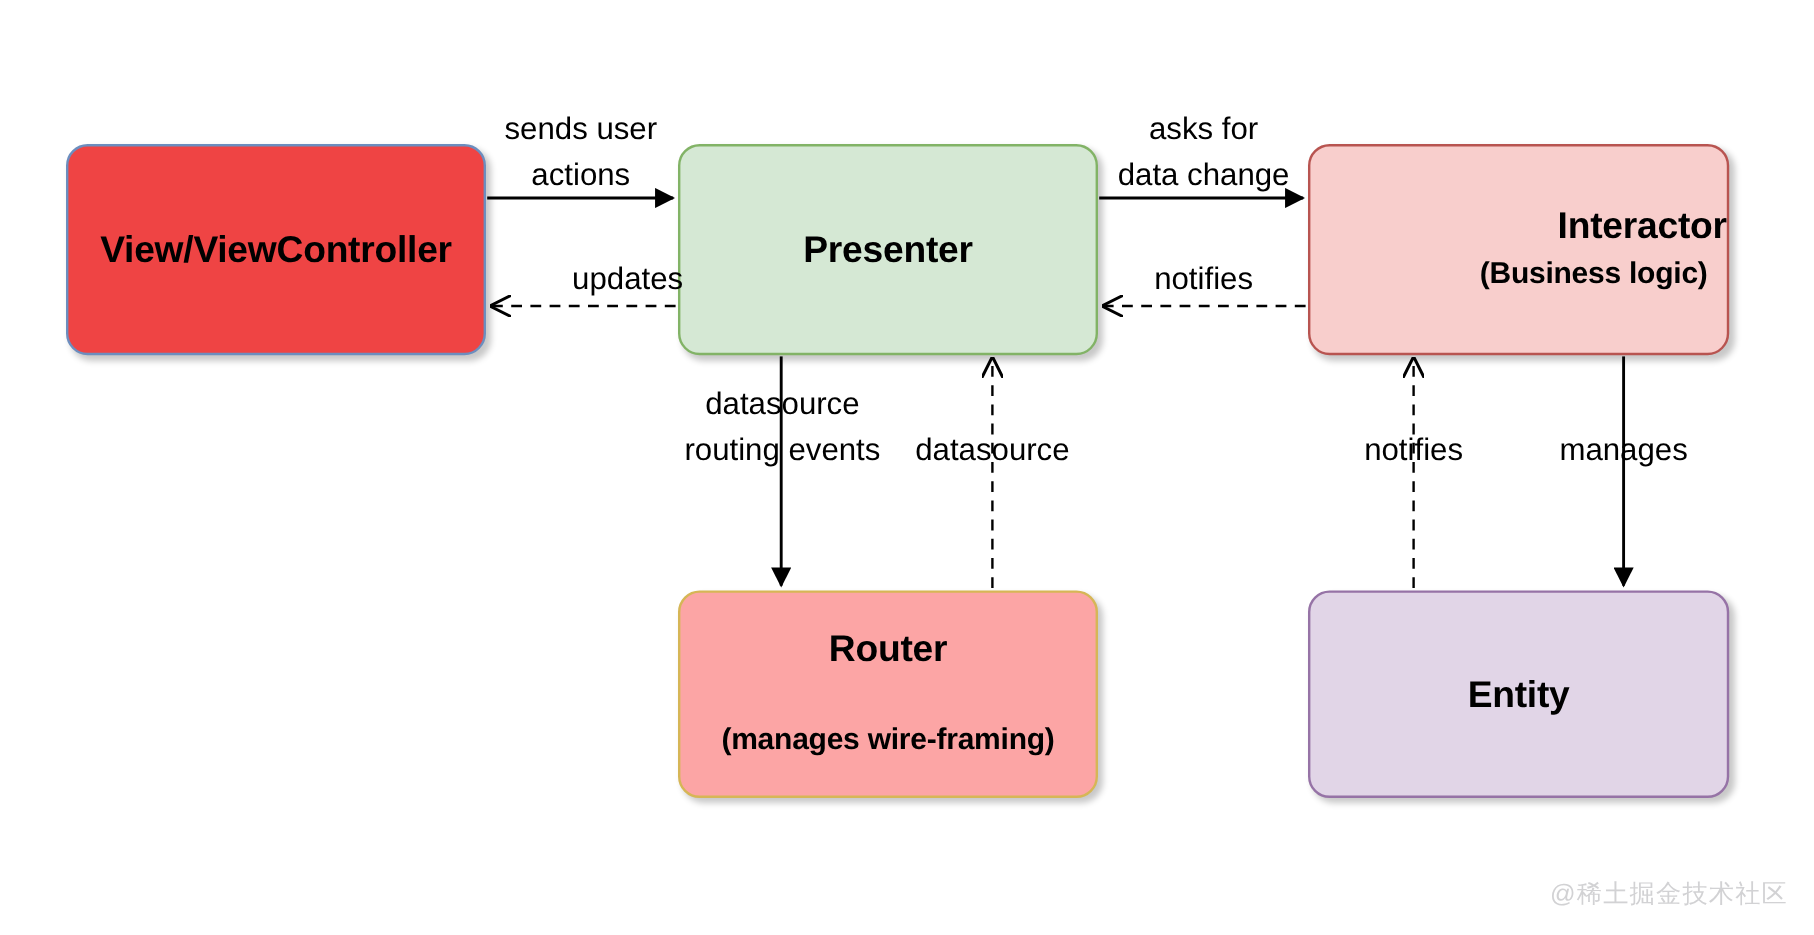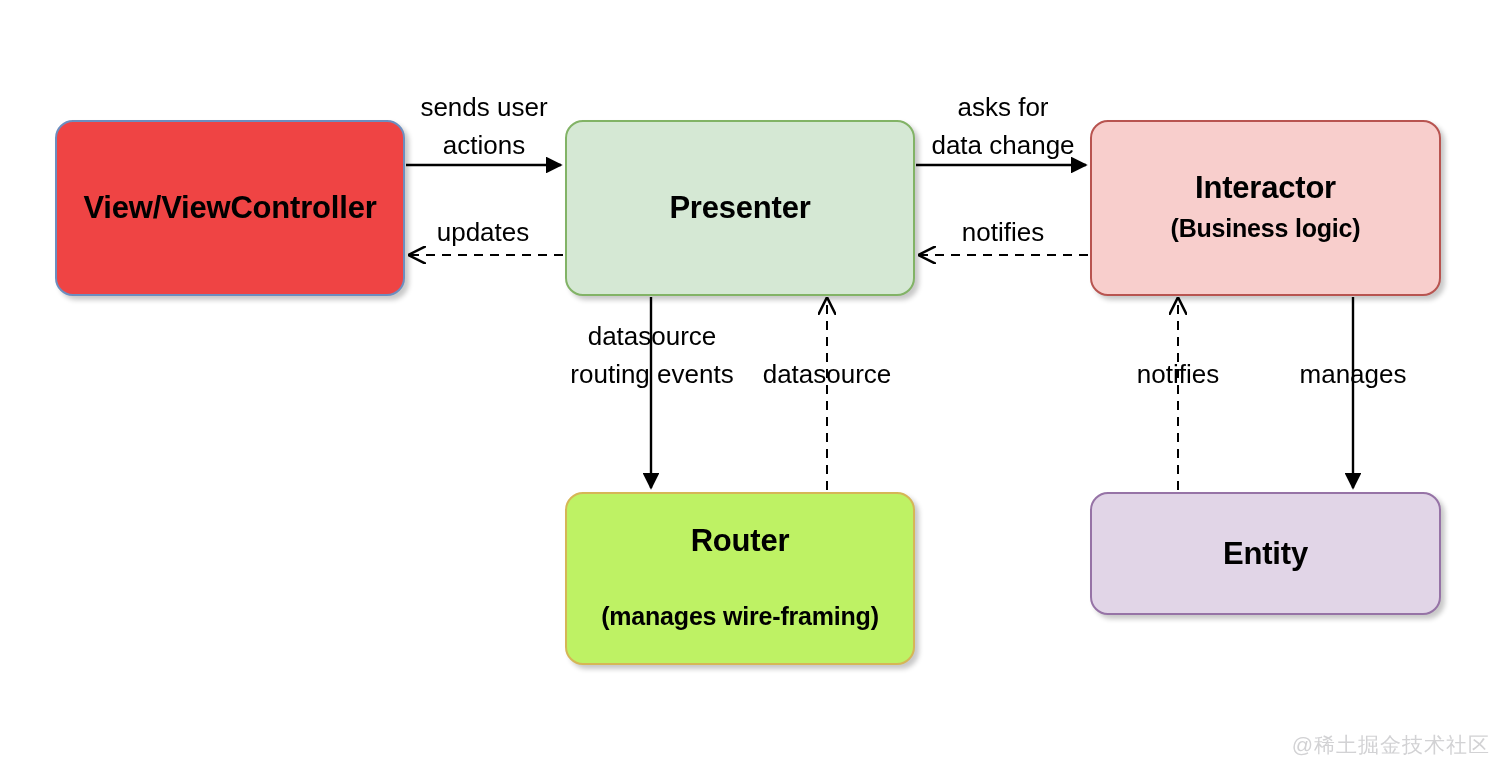--- a/index.html
+++ b/index.html
@@ -46,21 +46,21 @@
   }
   .node.single .title {
     font-size: 31px;
   }
 
   
   #node-view       { left: 55px;   top: 120px; width: 350px; height: 176px; background: #dae8fc; border-color: #6c8ebf; }
   #node-presenter  { left: 565px;  top: 120px; width: 350px; height: 176px; background: #d5e8d4; border-color: #82b366; }
   #node-interactor { left: 1090px; top: 120px; width: 351px; height: 176px; background: #f8cecc; border-color: #b85450; }
   #node-router     { left: 565px;  top: 492px; width: 350px; height: 173px; background: #fff2cc; border-color: #d6b656; }
-  #node-entity     { left: 1090px; top: 492px; width: 351px; height: 123px; background: #e1d5e7; border-color: #9673a6; }
+  #node-entity     { left: 1090px; top: 492px; width: 351px; height: 173px; background: #e1d5e7; border-color: #9673a6; }
 
   
   .edge-label {
     position: absolute;
     font-size: 26px;
     line-height: 38px;
     color: #000000;
     white-space: pre;
     text-align: center;
   }
@@ -118,38 +118,38 @@
   </svg>
 
   <div class="node single" id="node-view" style="background: #ef4444; border-color: rgb(108, 142, 191);">
     <div class="title">View/ViewController</div>
   </div>
 
   <div class="node" id="node-presenter" style="background: rgb(213, 232, 212); border-color: rgb(130, 179, 102); text-align: center;">
     <div class="title">Presenter</div>
   </div>
 
-  <div class="node" id="node-interactor" style="background: rgb(248, 206, 204); border-color: rgb(184, 84, 80);">
+  <div class="node" id="node-interactor" style="background: rgb(248, 206, 204); border-color: rgb(184, 84, 80); align-items: flex-end;">
     <div class="title">Interactor</div>
     <div class="subtitle">(Business logic)</div>
   </div>
 
-  <div class="node" id="node-router" style="background: #bef264; border-color: rgb(214, 182, 86); gap: 35px;">
+  <div class="node" id="node-router" style="background: #fca5a5; border-color: rgb(214, 182, 86); gap: 35px;">
     <div class="title">Router</div>
     <div class="subtitle">(manages wire-framing)</div>
   </div>
 
   <div class="node single" id="node-entity" style="background: rgb(225, 213, 231); border-color: rgb(150, 115, 166);">
     <div class="title">Entity</div>
   </div>
 
   <div class="edge-label" style="left:406px; top:88px; width:156px;">sends user
 actions</div>
 
-  <div class="edge-label" style="left:408px; top:213px; width:150px;">updates</div>
+  <div class="edge-label" style="left:408px; top:213px; width:150px;padding-left:40px;">updates</div>
 
   <div class="edge-label" style="left:920px; top:88px; width:166px;">asks for
 data change</div>
 
   <div class="edge-label" style="left:920px; top:213px; width:166px;">notifies</div>
 
   <div class="edge-label" style="left:524px; top:317px; width:256px; text-align:center;">datasource
 routing events</div>
 
   <div class="edge-label" style="left:717px; top:355px; width:220px;">datasource</div>

